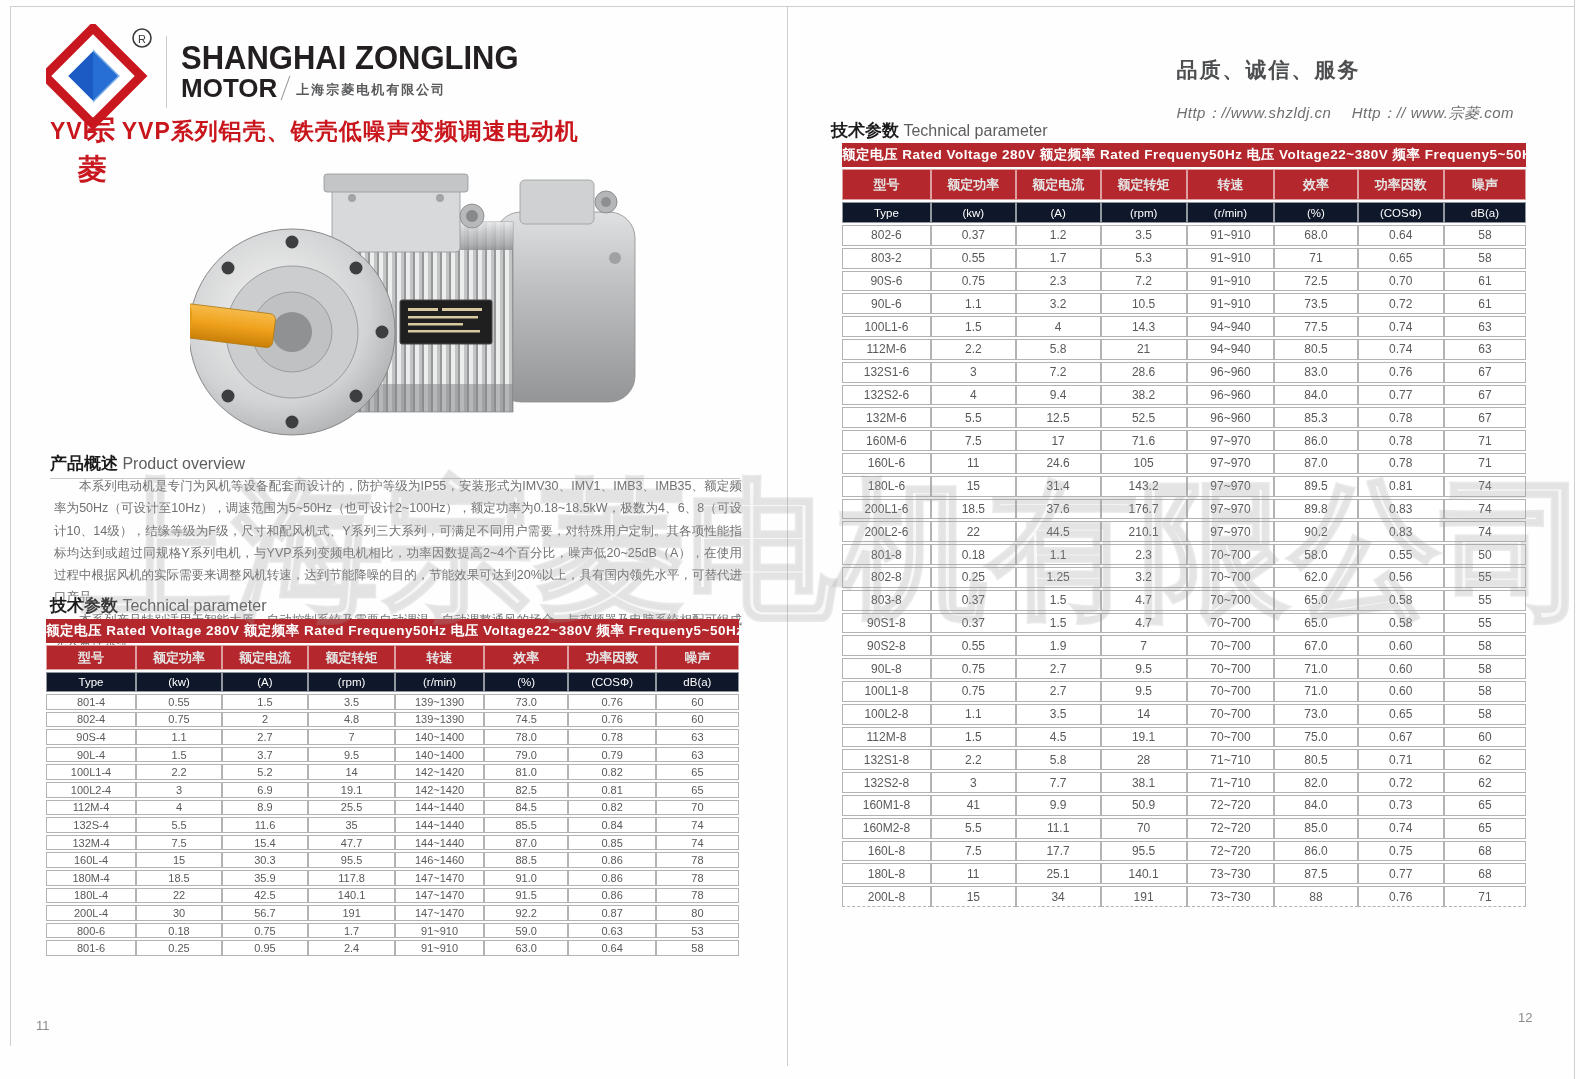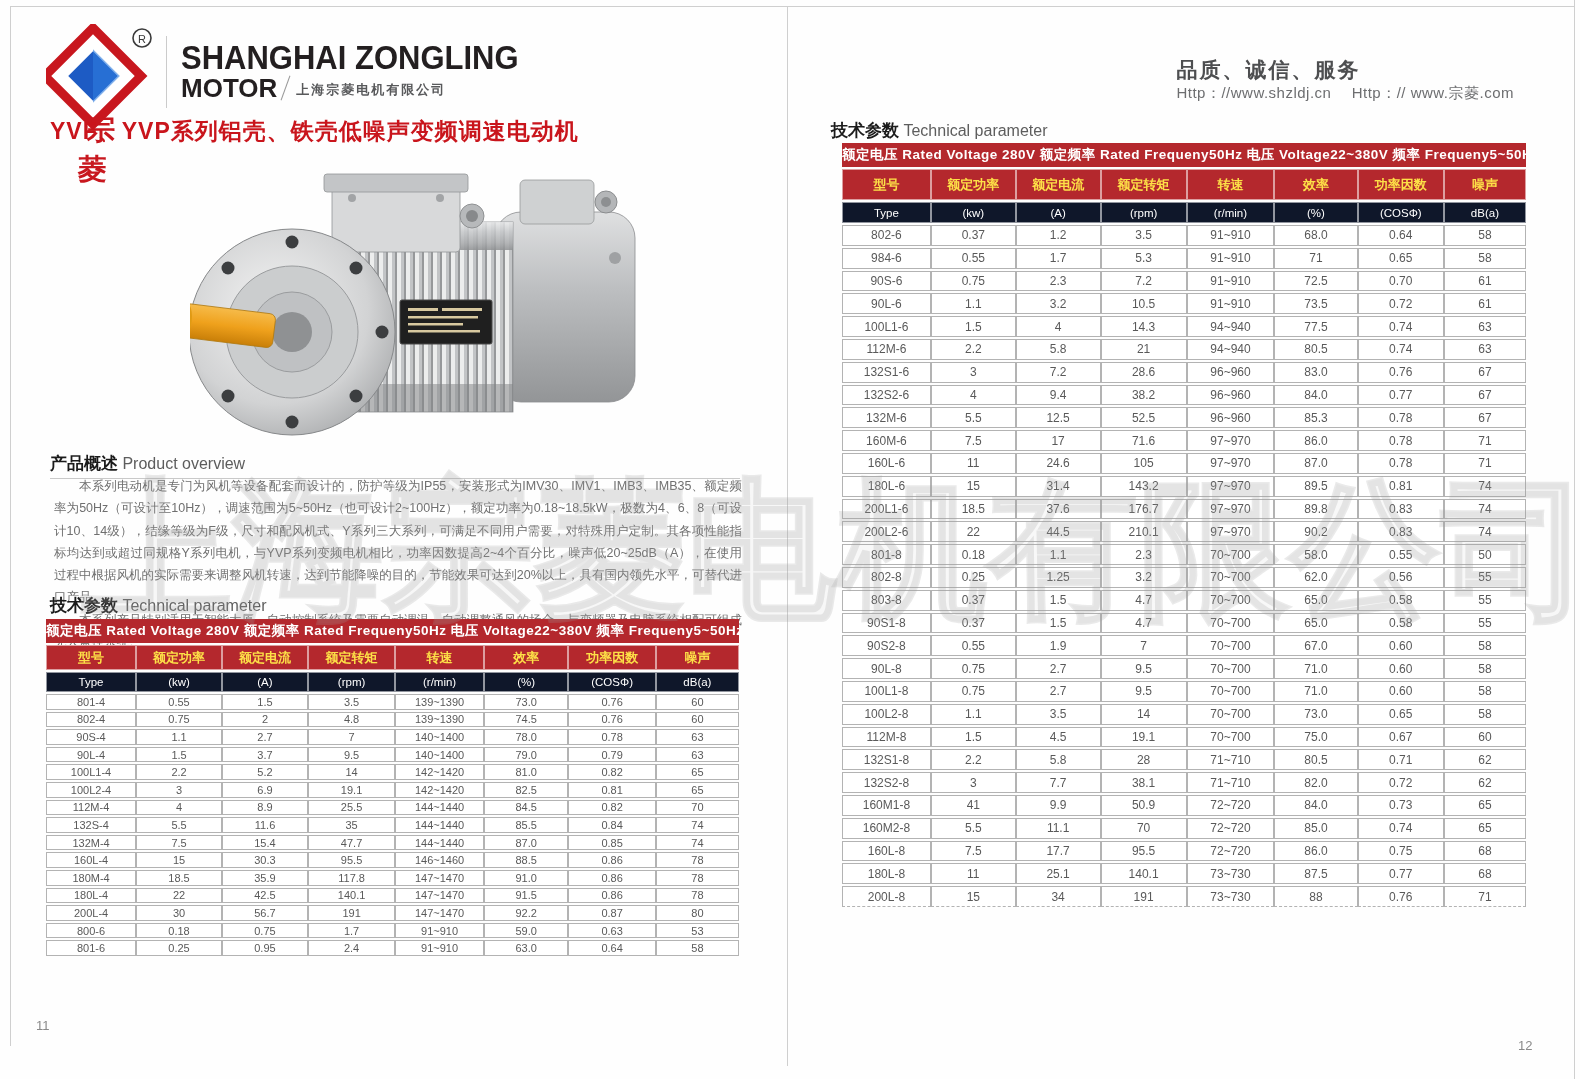--- a/index.html
+++ b/index.html
@@ -20,21 +20,21 @@
   .logo-sep { width:1px; height:72px; background:#cbcbcb; margin:12px 14px 0 10px; }
   .co-name { padding-top:18px; }
   .co-en1 { font-size:31px; font-weight:bold; color:#231f20; letter-spacing:0; line-height:1; transform:scaleY(1.05); }
   .co-en2-row { display:flex; align-items:flex-end; margin-top:2px; }
   .co-en2 { font-size:26px; font-weight:bold; color:#231f20; line-height:1; }
   .co-slash { width:1px; height:26px; background:#9a9a9a; transform:rotate(20deg); margin:0 10px 0 8px; }
   .co-cn { font-size:13px; color:#58595b; font-weight:bold; letter-spacing:2px; padding-bottom:2px; }
 
   .slogan { position:absolute; right:66px; top:56px; }
   .slogan-main { font-size:21px; font-weight:bold; color:#4d4e50; letter-spacing:2px; }
-  .slogan-urls { font-size:15px; color:#6d6e70; margin-top:0; letter-spacing:0.5px; }
+  .slogan-urls { font-size:15px; color:#6d6e70; margin-top:20px; letter-spacing:0.5px;font-style:italic; }
 
   
   .lp-title { position:absolute; left:50px; top:116px; font-size:23px; font-weight:bold; color:#c9151c; letter-spacing:1px; }
   .motor-svg { position:absolute; left:190px; top:150px; }
 
   .section-head { position:absolute; font-size:17px; font-weight:bold; color:#1b1b1b; }
   .section-head .en { font-weight:normal; color:#5d5d5d; font-size:16px; }
   .head-overview { left:50px; top:452px; }
   .rule-overview { position:absolute; left:50px; top:478px; width:690px; height:1px; background:#c9c9c9; }
   .head-tech-l { left:50px; top:594px; }
@@ -42,32 +42,32 @@
 
   .overview-text { position:absolute; left:54px; top:475px; width:688px; color:#6f6f6f; font-size:12.5px; line-height:1.78; text-align:justify; }
   .overview-text p { text-indent:2em; }
 
   
   .ztable { position:absolute; border-collapse:separate; border-spacing:0 2px; table-layout:fixed; }
   .t-left  { left:46px;  top:617px; width:693px; }
   .t-right { left:842px; top:141px; width:684px; }
   .ztable td, .ztable th { text-align:center; vertical-align:middle; overflow:hidden; white-space:nowrap; }
   .ztable .banner th { background:#b4282d; color:#fff; font-size:13.5px; font-weight:bold; height:24px; letter-spacing:0.5px; }
-  .ztable .hcn th { background:#b4282d; color:#fde047; font-size:13px; font-weight:bold; border:1px solid rgba(255,255,255,0.55); }
+  .ztable .hcn th { background:#b4282d; color:#e5e5e5; font-size:13px; font-weight:bold; border:1px solid rgba(255,255,255,0.55); }
   .ztable .hen th { background:#0f172a; color:#fff; font-size:11.5px; font-weight:normal; border:1px solid rgba(255,255,255,0.55); }
   .t-left  .hcn th { height:25px; } .t-left  .hen th { height:20px; }
   .t-right .hcn th { height:31px; } .t-right .hen th { height:21px; }
   .ztable tbody td { background:#fff; border:1px solid #b3b3b3; color:#595959; }
   .t-left  tbody td { font-size:11px;   height:15.6px; }
   .t-right tbody td { font-size:12px;   height:20.8px; }
   .t-right tbody tr:last-child td { border-bottom:1px dashed #b3b3b3; }
 
   .page-num { position:absolute; font-size:13px; color:#8a8a8a; }
   .pn-left  { left:36px; top:1018px; }
-  .pn-right { left:1518px; top:1038px;text-align:center; }
+  .pn-right { left:1518px; top:1010px;text-align:center; }
 
   
   .watermark { position:absolute; left:82px; top:452px; z-index:30; pointer-events:none;
     font-size:150px; font-weight:bold; white-space:nowrap; letter-spacing:1px;
     color:rgba(160,160,160,0.07); -webkit-text-stroke:3px rgba(160,160,160,0.22); }
 </style>
 </head>
 <body>
 
 <div class="sheet">
@@ -433,21 +433,21 @@
           <td>802-6</td>
           <td>0.37</td>
           <td>1.2</td>
           <td>3.5</td>
           <td>91~910</td>
           <td>68.0</td>
           <td>0.64</td>
           <td>58</td>
         </tr>
         <tr>
-          <td>984-6</td>
+          <td>803-2</td>
           <td>0.55</td>
           <td>1.7</td>
           <td>5.3</td>
           <td>91~910</td>
           <td>71</td>
           <td>0.65</td>
           <td>58</td>
         </tr>
         <tr>
           <td>90S-6</td>

